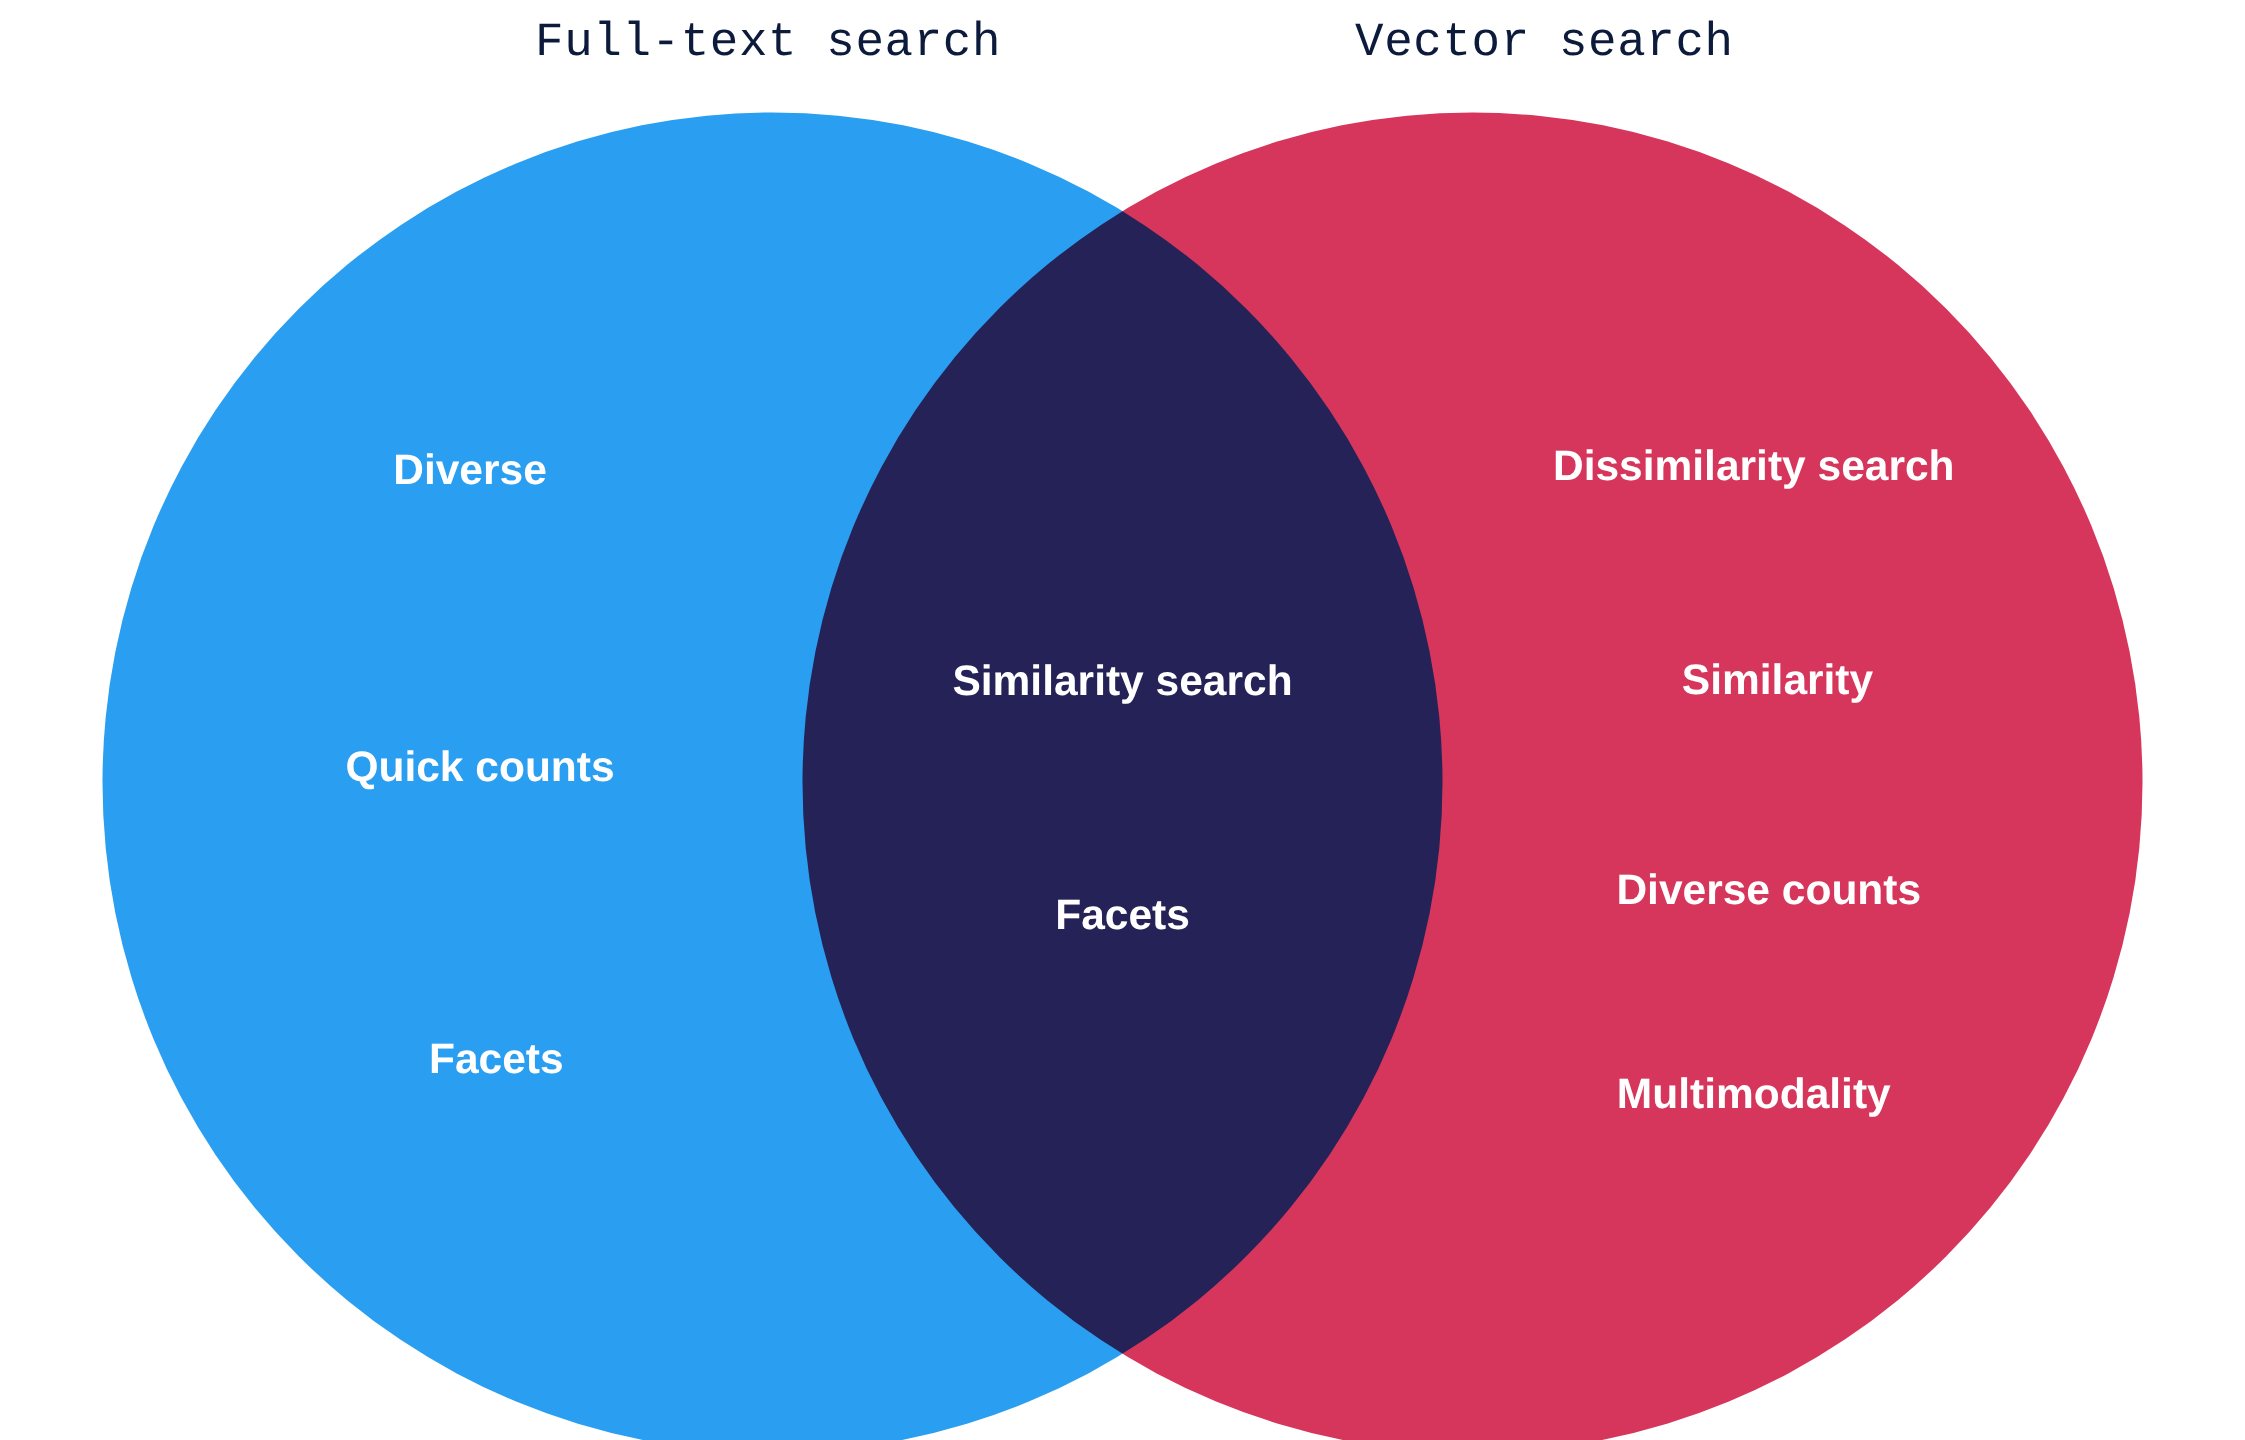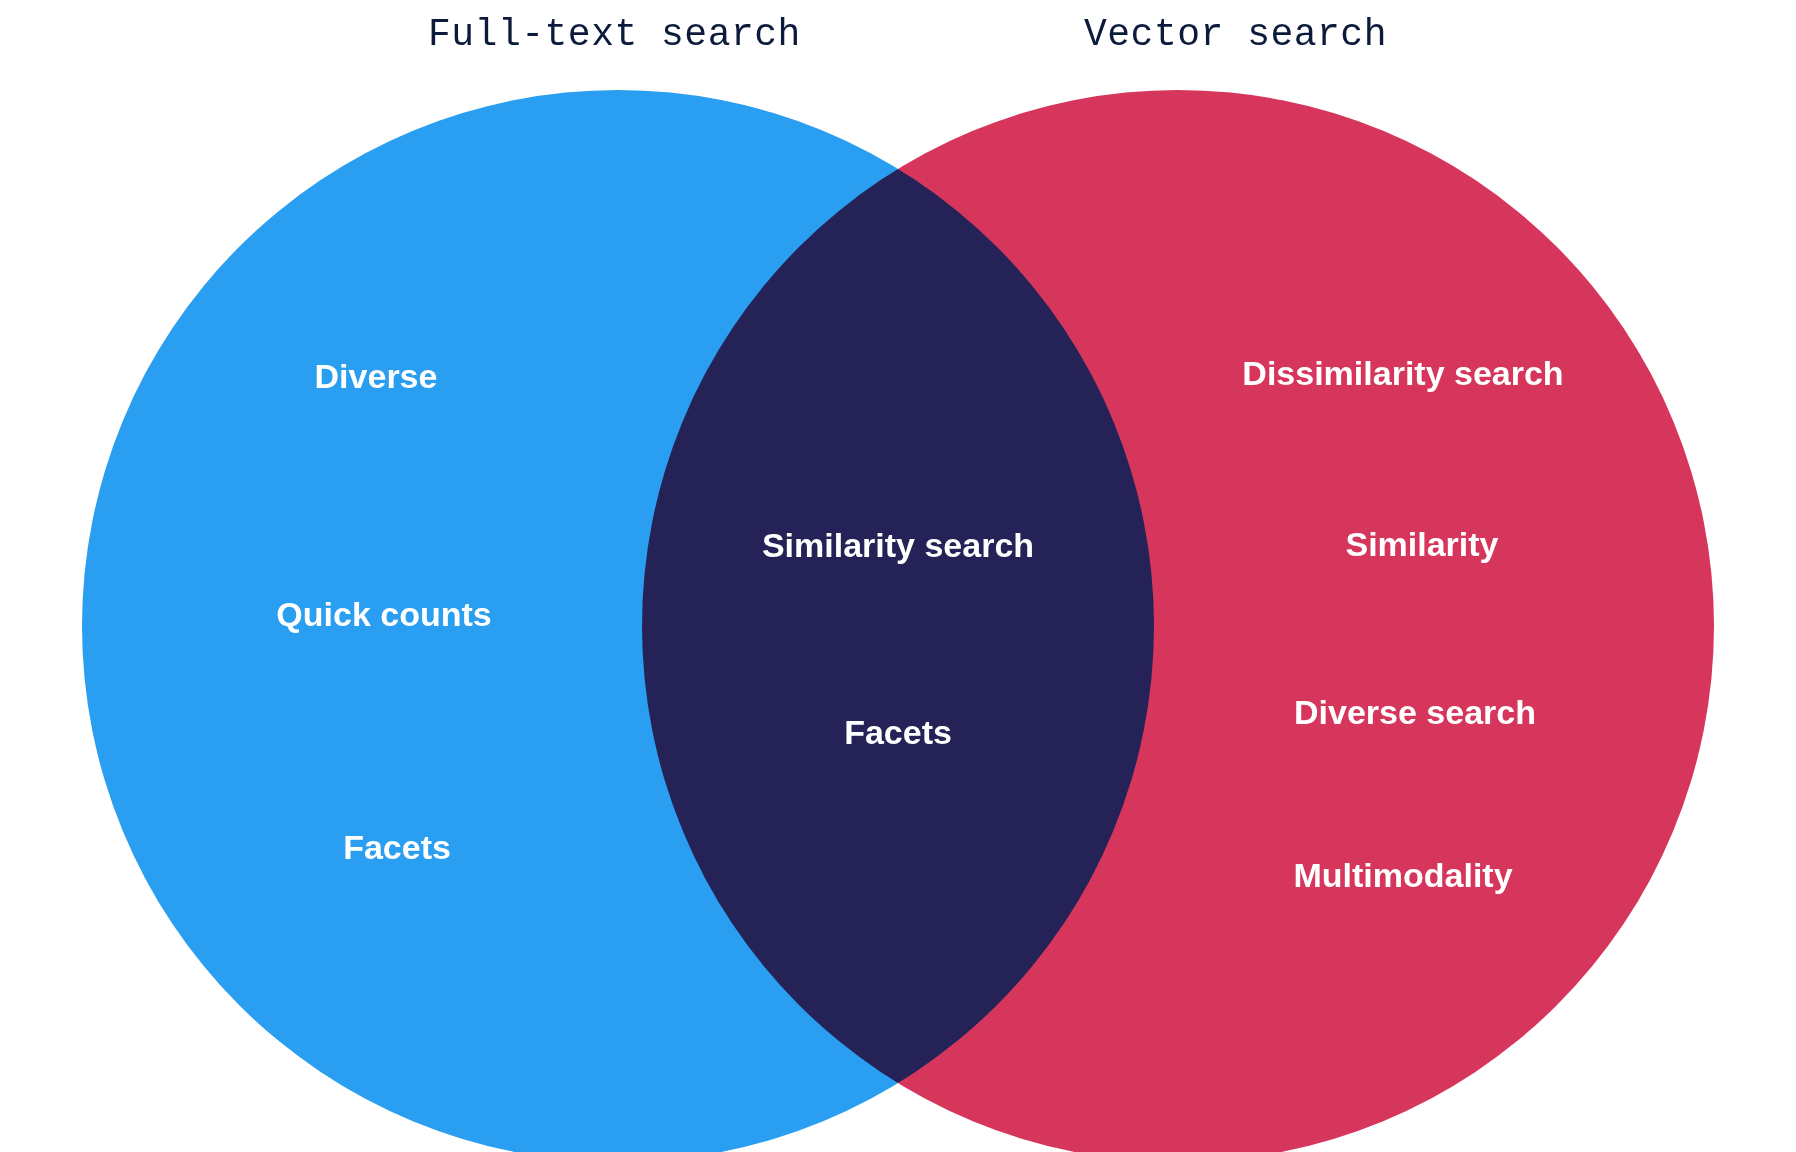--- a/index.html
+++ b/index.html
@@ -51,17 +51,17 @@
 <div class="circle" style="left:82px; top:90px;width:1072px; height:1072px; background:#2a9ef0;"></div>
 
 <div class="circle" style="left:642px; top:90px;width:1072px; height:1072px; background:#d6365b;"></div>
 
 <div class="label" style="left:376px; top:357px;">Diverse</div>
 <div class="label" style="left:340px; top:595px;margin-left:44px;">Quick counts</div>
 <div class="label" style="left:397px; top:828px;">Facets</div>
 
 <div class="label" style="left:1403px; top:354px;">Dissimilarity search</div>
 <div class="label" style="left:1422px; top:525px;">Similarity</div>
-<div class="label" style="left:1415px; top:693px;">Diverse search</div>
+<div class="label" style="left:1415px; top:693px;">Diverse counts</div>
 <div class="label" style="left:1403px; top:856px;">Multimodality</div>
 
 <div class="label" style="left:898px; top:478px;margin-top:48px;">Similarity search</div>
 <div class="label" style="left:898px; top:713px;">Facets</div>
 
 </body></html>

